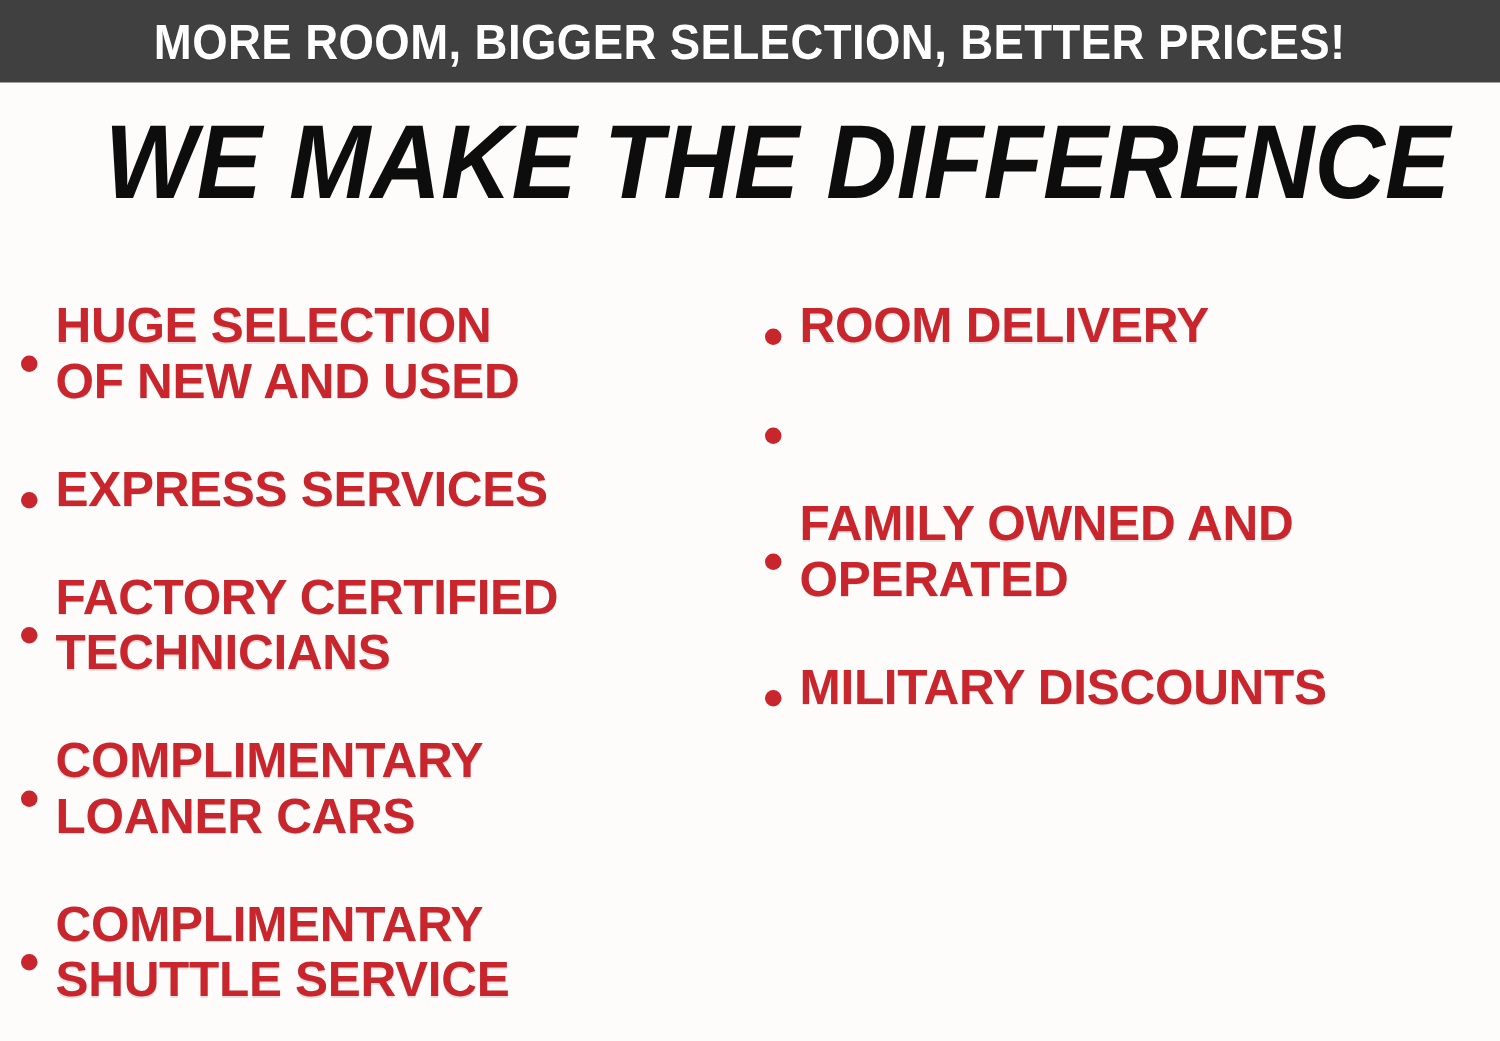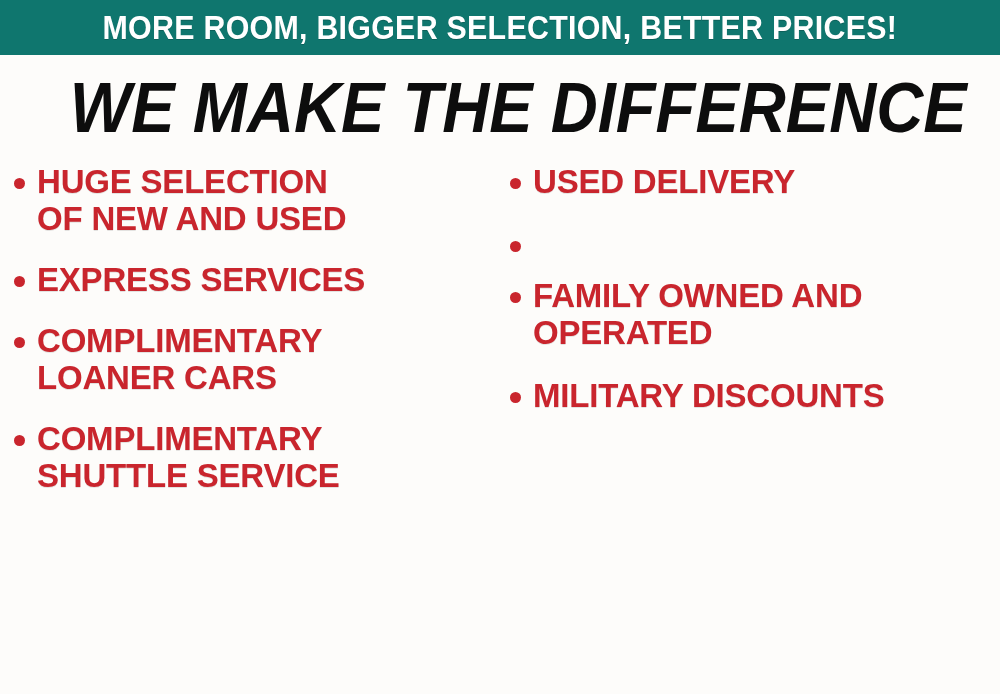--- a/index.html
+++ b/index.html
@@ -22,21 +22,21 @@
     overflow: hidden;
   }
 
   
   .header-band {
     position: absolute;
     left: 0;
     top: 0;
     width: 1000px;
     height: 55px;
-    background: #0f766e;
+    background: #404040;
     display: flex;
     align-items: center;
     justify-content: center;
     box-sizing: border-box;
   }
   .header-text {
     color: #ffffff;
     font-family: "Liberation Sans", sans-serif;
     font-weight: bold;
     font-size: 33px;
@@ -90,22 +90,23 @@
     width: 500px;
     padding-left: 14px;
   }
   .column-right {
     width: 500px;
     padding-left: 10px;
   }
 
   .bullet-item {
     display: flex;
-    align-items: flex-start;
+    align-items: center;
     margin-bottom: 24px;
+    margin-top: 35px;
   }
   .column-right .bullet-item {
     margin-bottom: 26px;
   }
   .bullet-dot {
     flex: 0 0 auto;
     width: 11px;
     height: 11px;
     border-radius: 50%;
     background: #c9252d;
@@ -143,34 +144,39 @@
         <span class="bullet-dot"></span>
         <span class="bullet-text">HUGE SELECTION
 OF NEW AND USED</span>
       </div>
       <div class="bullet-item">
         <span class="bullet-dot"></span>
         <span class="bullet-text">EXPRESS SERVICES</span>
       </div>
       <div class="bullet-item">
         <span class="bullet-dot"></span>
+        <span class="bullet-text">FACTORY CERTIFIED
+TECHNICIANS</span>
+      </div>
+      <div class="bullet-item">
+        <span class="bullet-dot"></span>
         <span class="bullet-text">COMPLIMENTARY
 LOANER CARS</span>
       </div>
       <div class="bullet-item">
         <span class="bullet-dot"></span>
         <span class="bullet-text">COMPLIMENTARY
 SHUTTLE SERVICE</span>
       </div>
     </div>
 
     <div class="column column-right">
       <div class="bullet-item">
         <span class="bullet-dot"></span>
-        <span class="bullet-text">USED DELIVERY</span>
+        <span class="bullet-text">ROOM DELIVERY</span>
       </div>
       <div class="bullet-item">
         <span class="bullet-dot"></span>
       </div>
       <div class="bullet-item">
         <span class="bullet-dot"></span>
         <span class="bullet-text">FAMILY OWNED AND
 OPERATED</span>
       </div>
       <div class="bullet-item">

